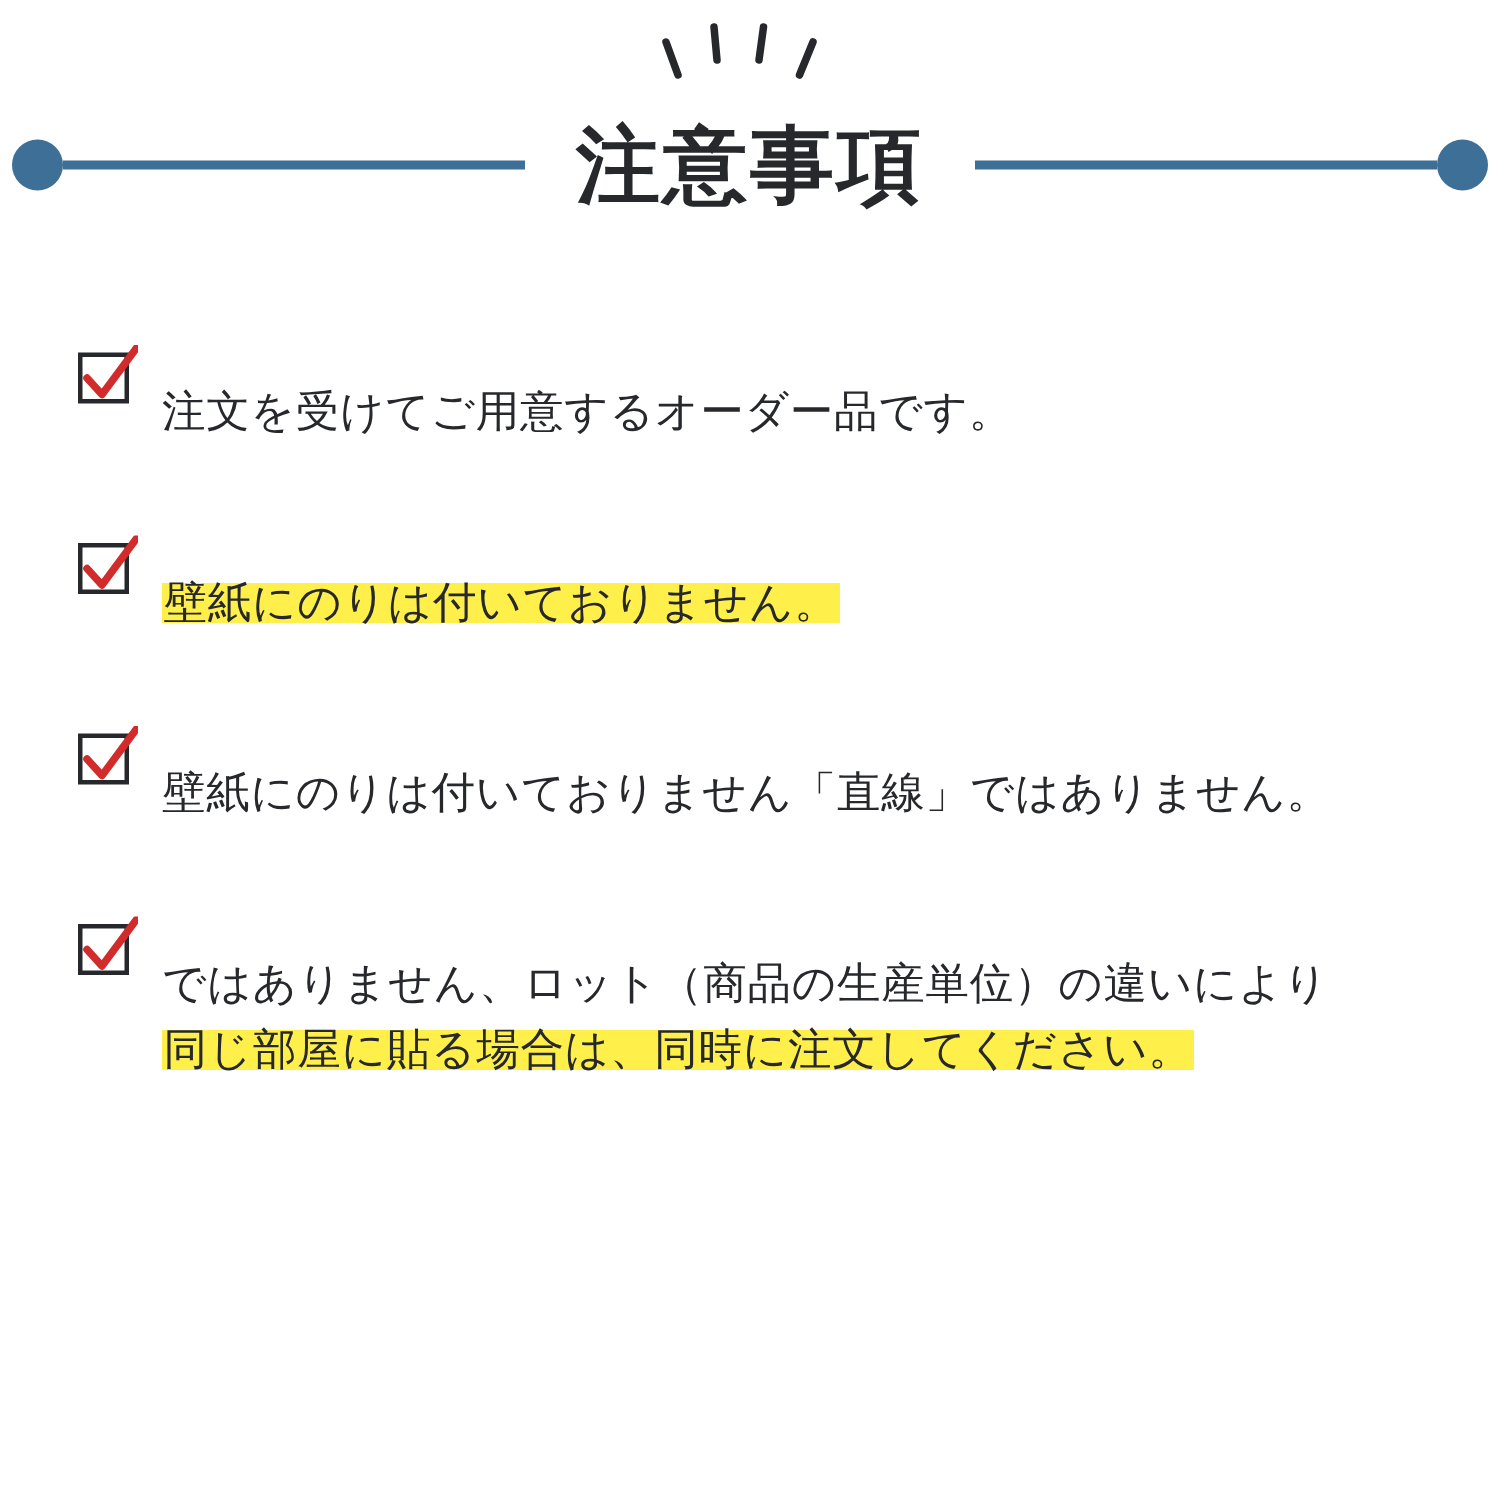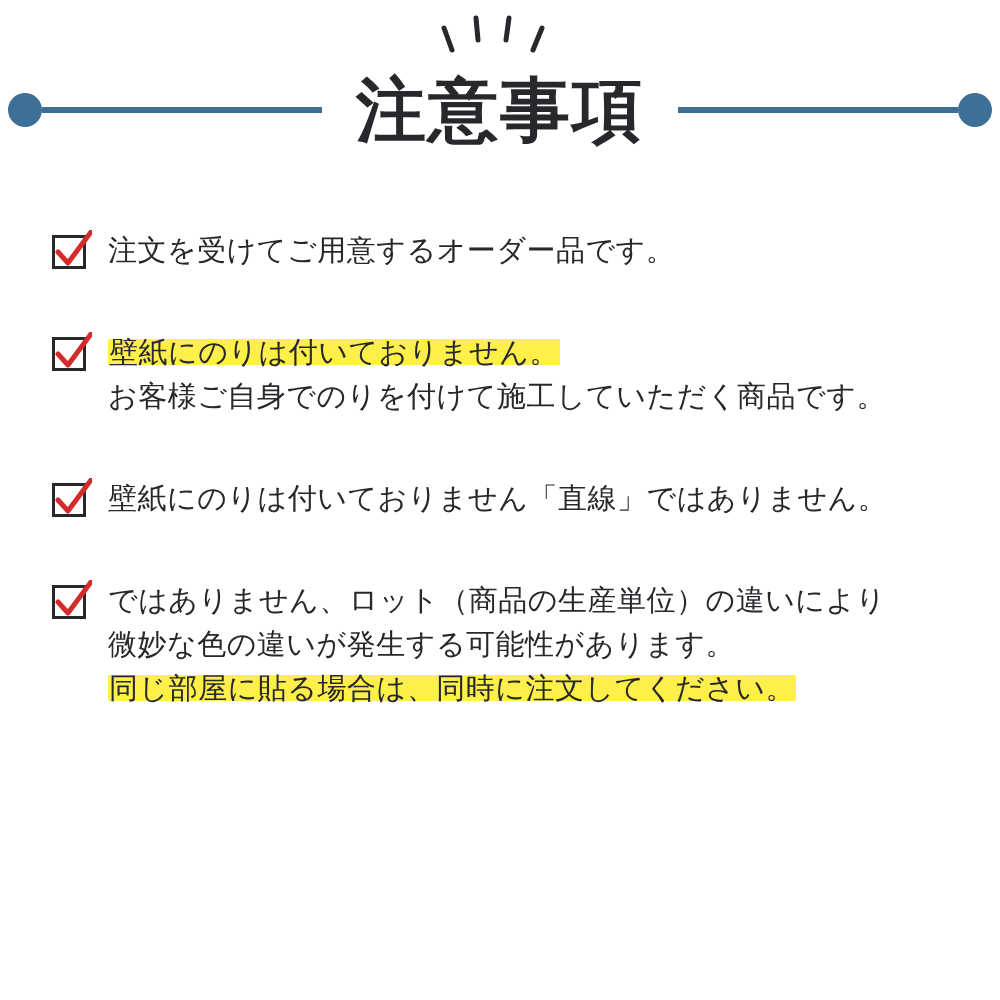--- a/index.html
+++ b/index.html
@@ -65,21 +65,21 @@
     border-radius: 50%;
     background: #3e6f96;
     transform: translateY(-50%);
   }
   .dot.l { left: -34px; }
   .dot.r { right: -34px; }
 
   .title {
     flex: 0 0 auto;
     padding: 0 34px;
-    font-size: 70px;
+    font-size: 56px;
     line-height: 1;
     font-weight: 700;
     letter-spacing: 2px;
     color: #26282c;
     white-space: nowrap;
   }
 
   
   .list {
     position: absolute;
@@ -102,20 +102,21 @@
     width: 42px;
     height: 42px;
     margin-top: 2px;
     margin-right: 16px;
     position: relative;
   }
 
   .lines {
     flex: 1 1 auto;
     padding-top: 0px;
+    margin-top: 25px;
   }
 
   .line {
     font-size: 29px;
     line-height: 1.52;
     letter-spacing: 0.5px;
     color: #26282c;
     white-space: nowrap;
   }
 
@@ -167,21 +168,20 @@
 
     <div class="item">
       <span class="check">
         <svg viewBox="0 0 42 42" width="42" height="42" aria-hidden="true">
           <rect x="3.5" y="6.5" width="31" height="31" fill="none" stroke="#26282c" stroke-width="3"></rect>
           <path d="M8 22 L18 33 L41 2" fill="none" stroke="#d12b2b" stroke-width="5" stroke-linecap="round" stroke-linejoin="round"></path>
         </svg>
       </span>
       <div class="lines">
         <div class="line"><span class="hl">壁紙にのりは付いておりません。</span></div>
-        <div class="line">お客様ご自身でのりを付けて施工していただく商品です。</div>
       </div>
     </div>
 
     <div class="item">
       <span class="check">
         <svg viewBox="0 0 42 42" width="42" height="42" aria-hidden="true">
           <rect x="3.5" y="6.5" width="31" height="31" fill="none" stroke="#26282c" stroke-width="3"></rect>
           <path d="M8 22 L18 33 L41 2" fill="none" stroke="#d12b2b" stroke-width="5" stroke-linecap="round" stroke-linejoin="round"></path>
         </svg>
       </span>
@@ -192,19 +192,18 @@
 
     <div class="item">
       <span class="check">
         <svg viewBox="0 0 42 42" width="42" height="42" aria-hidden="true">
           <rect x="3.5" y="6.5" width="31" height="31" fill="none" stroke="#26282c" stroke-width="3"></rect>
           <path d="M8 22 L18 33 L41 2" fill="none" stroke="#d12b2b" stroke-width="5" stroke-linecap="round" stroke-linejoin="round"></path>
         </svg>
       </span>
       <div class="lines">
         <div class="line">ではありません、ロット（商品の生産単位）の違いにより</div>
-        <div class="line">微妙な色の違いが発生する可能性があります。</div>
         <div class="line"><span class="hl">同じ部屋に貼る場合は、同時に注文してください。</span></div>
       </div>
     </div>
 
   </div>
 </div>
 
 </body></html>

